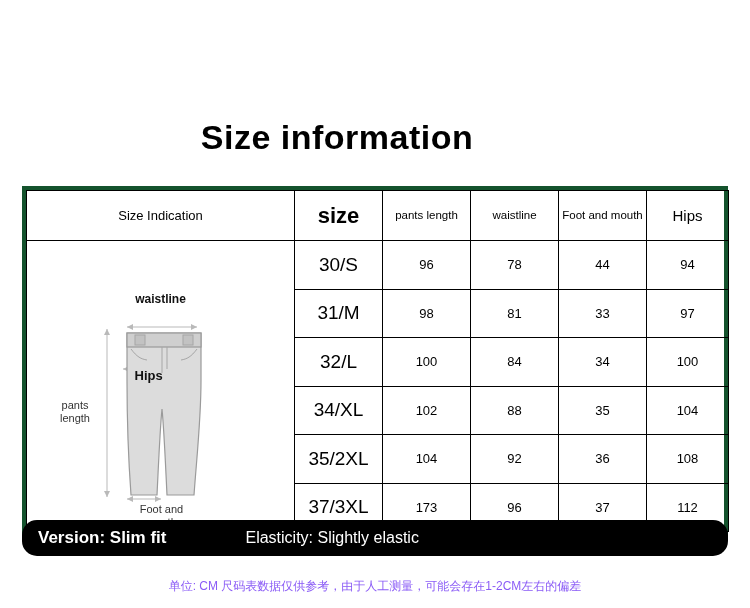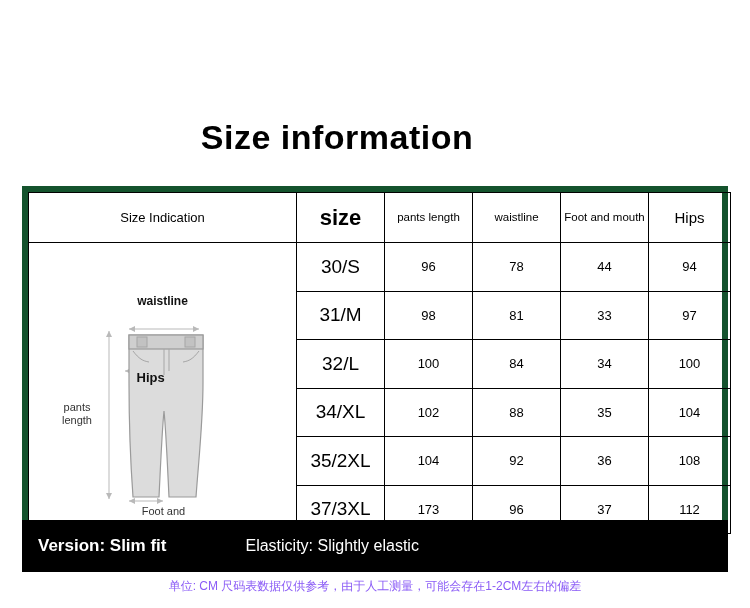--- a/index.html
+++ b/index.html
@@ -27,21 +27,21 @@
     font-weight: bold;
     color: #000000;
     letter-spacing: 0.5px;
   }
 
   .table-wrap {
     position: absolute;
     top: 186px;
     left: 22px;
     width: 706px;
-    border: 6px solid #14532d;
+    border: 4px solid #14532d;
     background: #ffffff;
   }
 
   table.size-table {
     width: 100%;
     border-collapse: collapse;
     table-layout: fixed;
   }
   table.size-table td, table.size-table th {
     border: 1px solid #000000;
@@ -106,25 +106,26 @@
   .num {
     font-size: 13px;
   }
 
   
   .footer-band {
     position: absolute;
     top: 520px;
     left: 22px;
     width: 706px;
-    height: 52px;
+    height: 36px;
     background: #000000;
     color: #ffffff;
     display: flex;
     align-items: center;
+    border-radius: 15px;
   }
   .fb-item { color: #ffffff; white-space: nowrap; }
   .fb-version { font-size: 17px; font-weight: bold; margin-left: 16px; }
   .fb-thickness { font-size: 14px; margin-left: 36px; }
   .fb-softness { font-size: 14px; margin-left: 42px; }
   .fb-elasticity { font-size: 16px; margin-left: 40px; padding-left: 39px; }
 
   .note {
     position: absolute;
     top: 578px;

